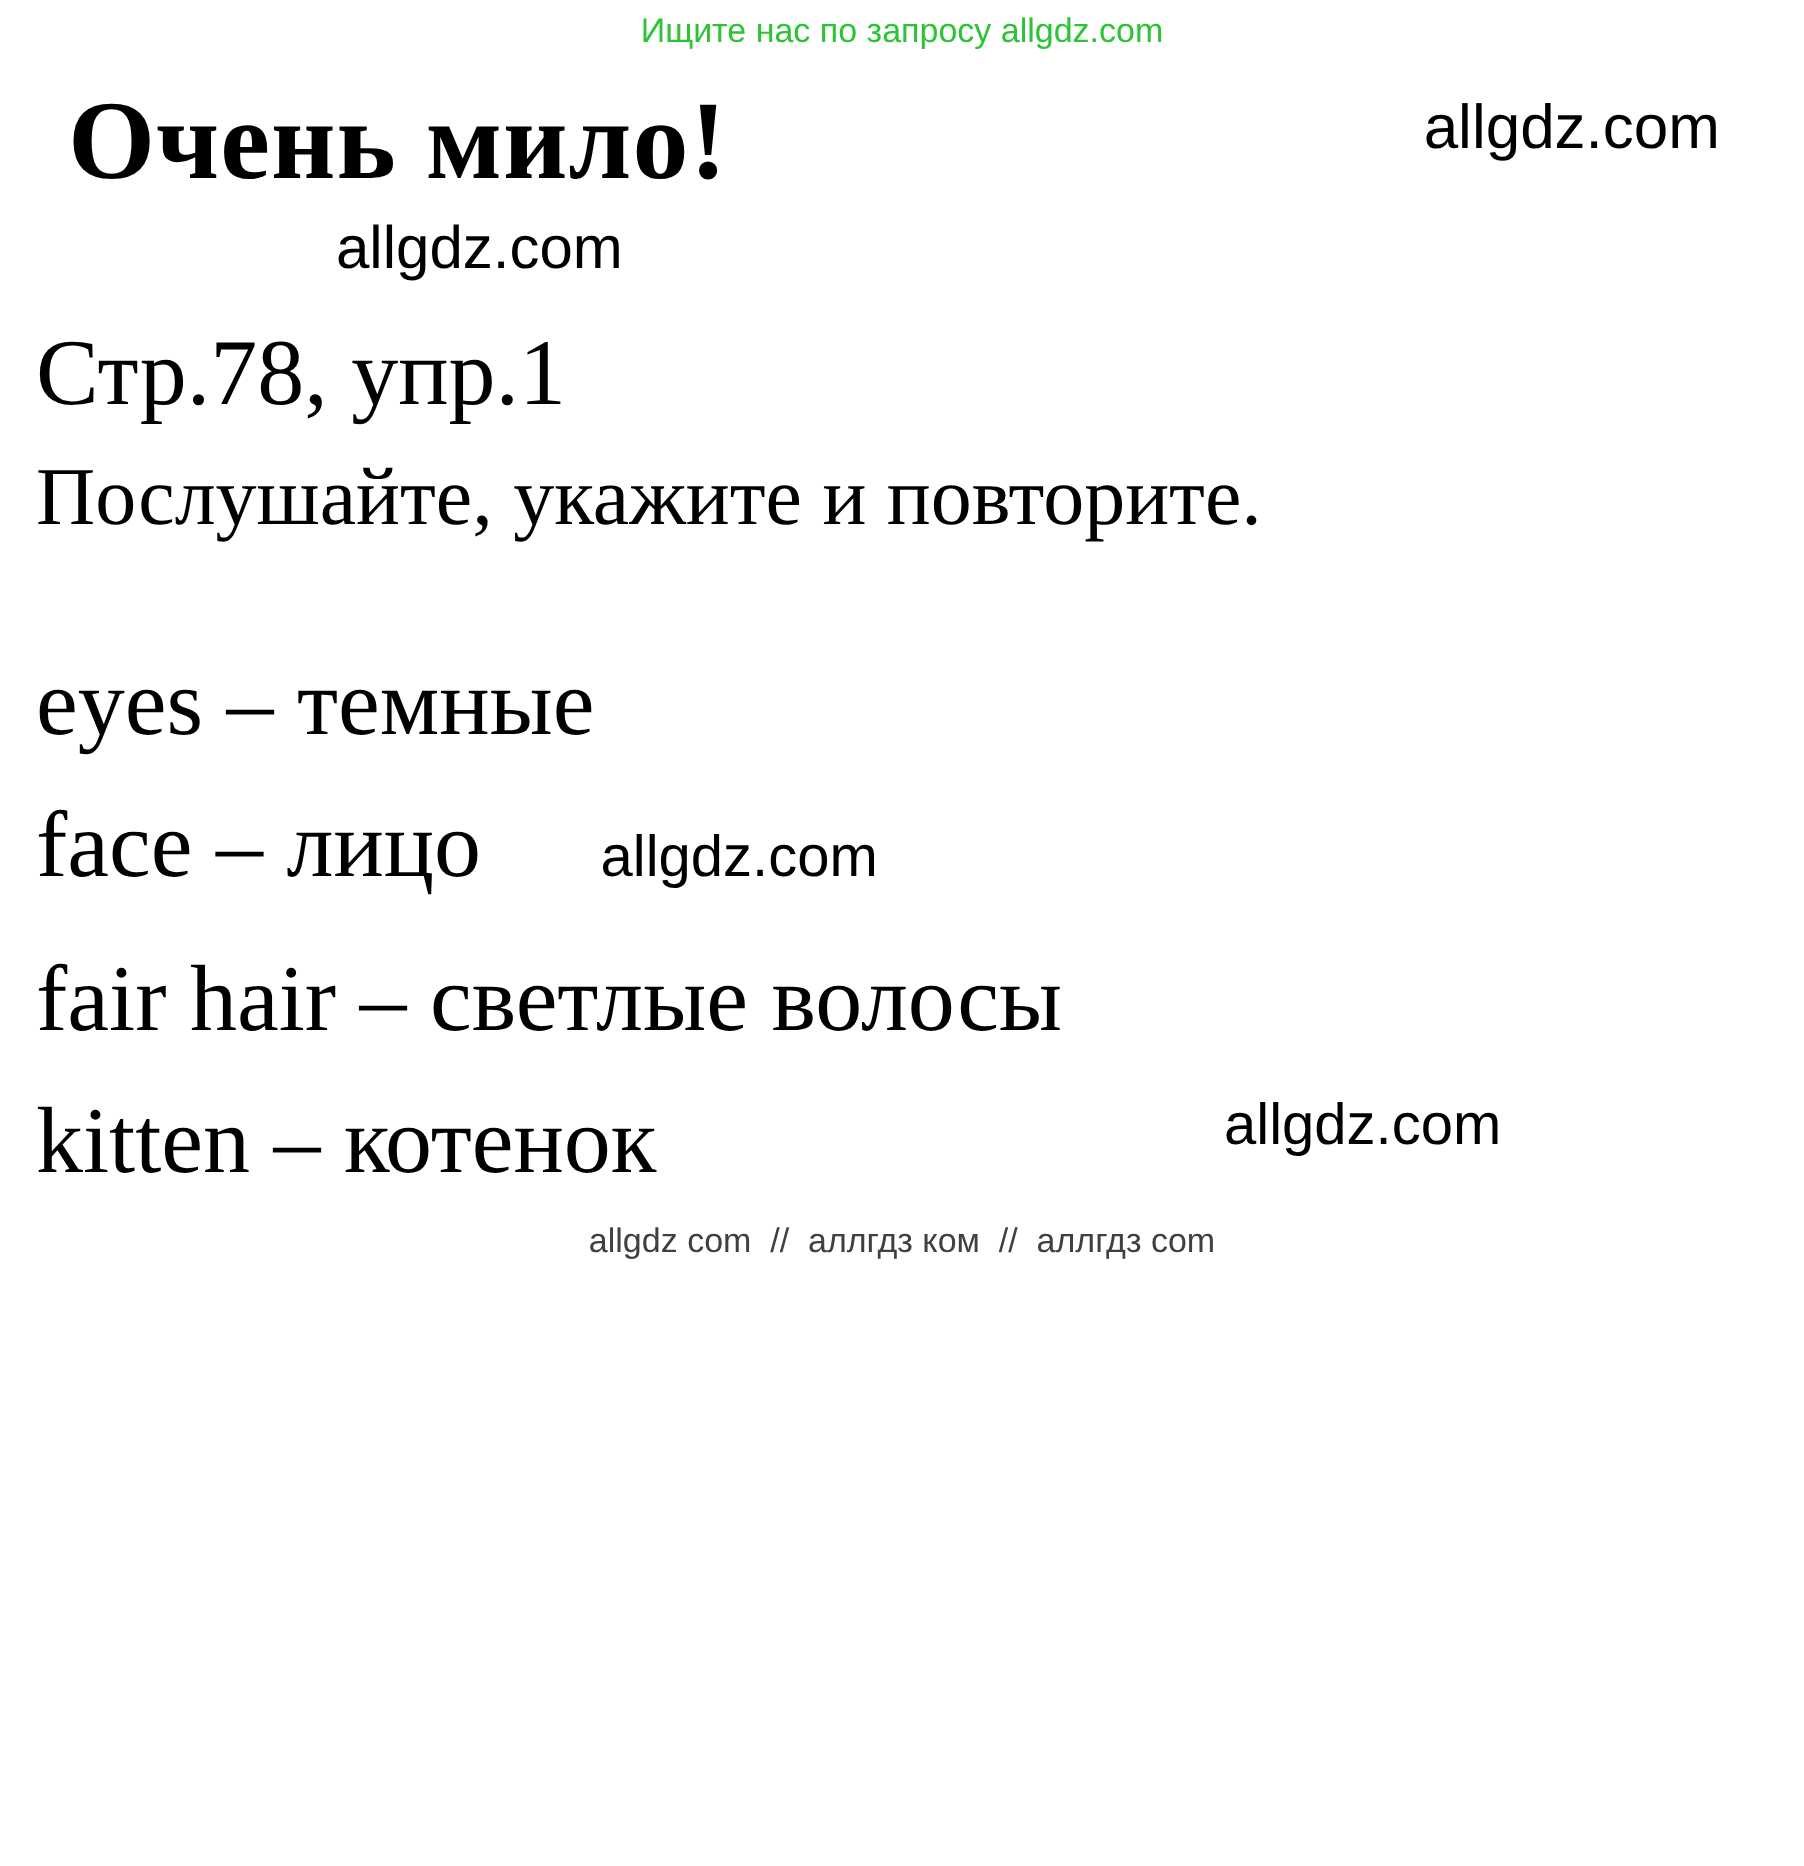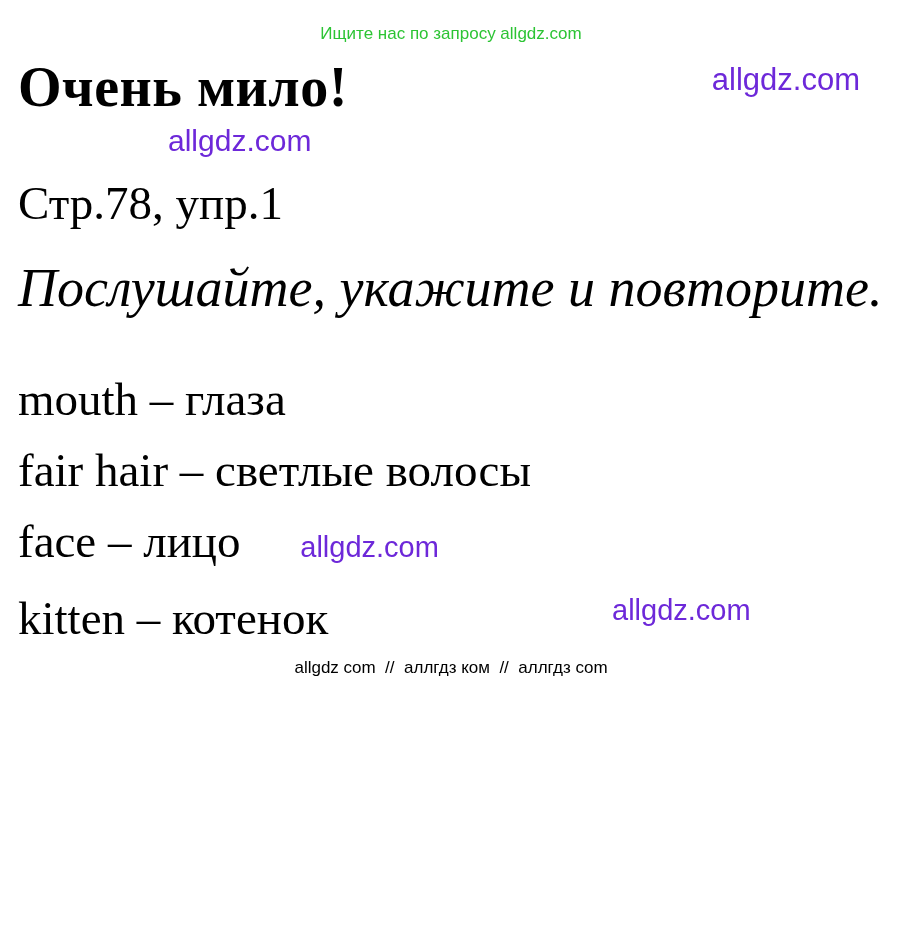--- a/index.html
+++ b/index.html
@@ -8,66 +8,65 @@
     width: 902px;
     height: 933px;
     background: #ffffff;
     color: #000000;
     font-family: "Liberation Serif", serif;
     overflow: hidden;
   }
   .page { width: 902px; height: 933px; position: relative; }
 
   .promo {
-    padding-top: 24px;
+    padding-top: 6px;
     text-align: center;
     font-family: "Liberation Sans", sans-serif;
     font-size: 17px;
     font-weight: 400;
   }
 
   .title-row {
     position: relative;
     margin: 14px 0 0 18px;
     height: 62px;
   }
   .page-title {
-    margin: 0;
+    margin: 16px;
     font-size: 56px;
     font-weight: 700;
     line-height: 1.05;
     letter-spacing: 0.5px;
   }
   .wm {
     font-family: "Liberation Sans", sans-serif;
-    color: #6d28d9;
+    color: #000000;
   }
   .wm-top-right {
     position: absolute;
     top: 4px;
     right: 42px;
     font-size: 31px;
   }
   .wm-below-title {
     margin: 4px 0 0 168px;
     font-size: 30px;
     line-height: 34px;
   }
 
   .exercise-heading {
     margin: 20px 0 0 18px;
     font-size: 47px;
     font-weight: 400;
     line-height: 1.1;
   }
   .instruction {
-    margin: 29px 0 0 18px;
-    font-size: 54px;
+    margin: 12px 0 0 18px;
+    font-size: 41px;
     line-height: 1.1;
-    font-style: italic;
   }
 
   .vocab {
     list-style: none;
     margin: 46px 0 0 18px;
     padding: 0;
   }
   .vocab li {
     position: relative;
     font-size: 47px;
@@ -106,30 +105,30 @@
   </div>
 
   <div class="wm wm-below-title">allgdz.com</div>
 
   <h2 class="exercise-heading">Стр.78, упр.1</h2>
 
   <p class="instruction">Послушайте, укажите и повторите.</p>
 
   <ul class="vocab">
     <li>
-      <span>mouth – глаза</span>
-    </li>
-    <li>
-      <span>fair hair – светлые волосы</span>
+      <span>eyes – темные</span>
     </li>
     <li>
       <span>face – лицо</span>
       <span class="wm wm-inline">allgdz.com</span>
+    </li>
+    <li>
+      <span>fair hair – светлые волосы</span>
     </li>
     <li>
       <span>kitten – котенок</span>
       <span class="wm wm-kitten">allgdz.com</span>
     </li>
   </ul>
 
-  <div class="footer" style="color: #000000;">allgdz com  //  аллгдз ком  //  аллгдз com</div>
+  <div class="footer" style="color: #404040;">allgdz com  //  аллгдз ком  //  аллгдз com</div>
 
 </div>
 
 </body></html>

